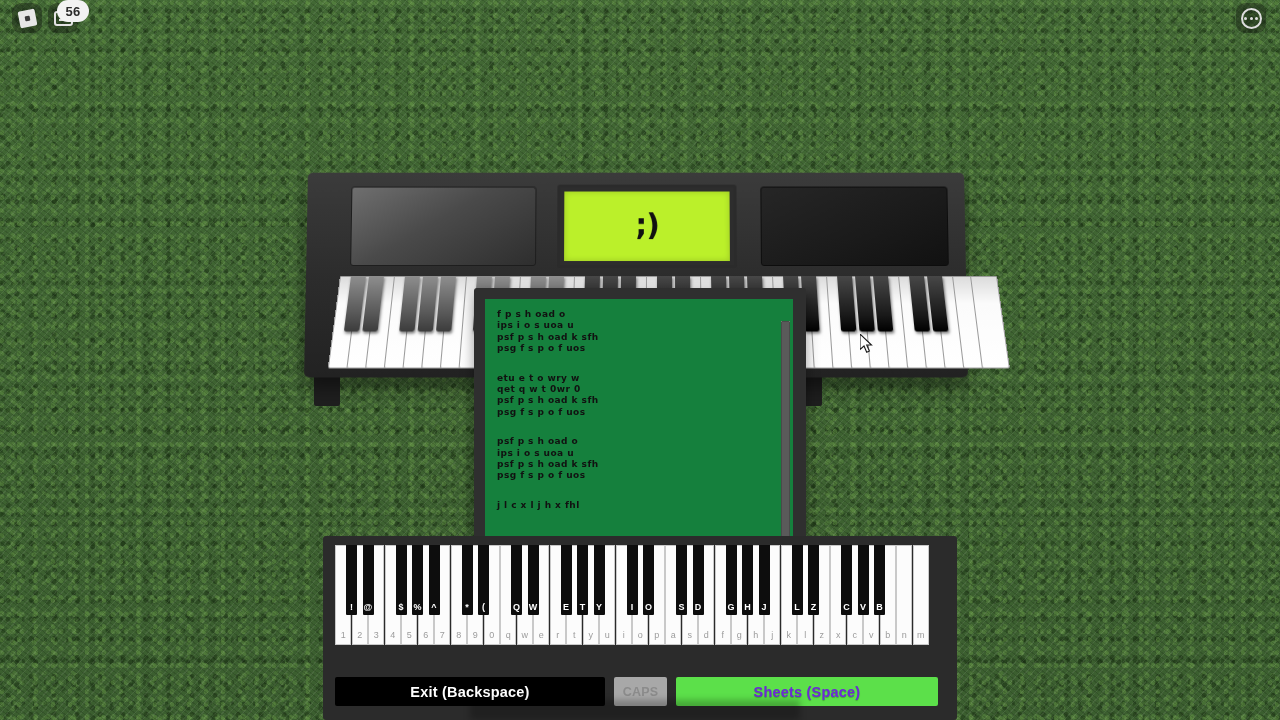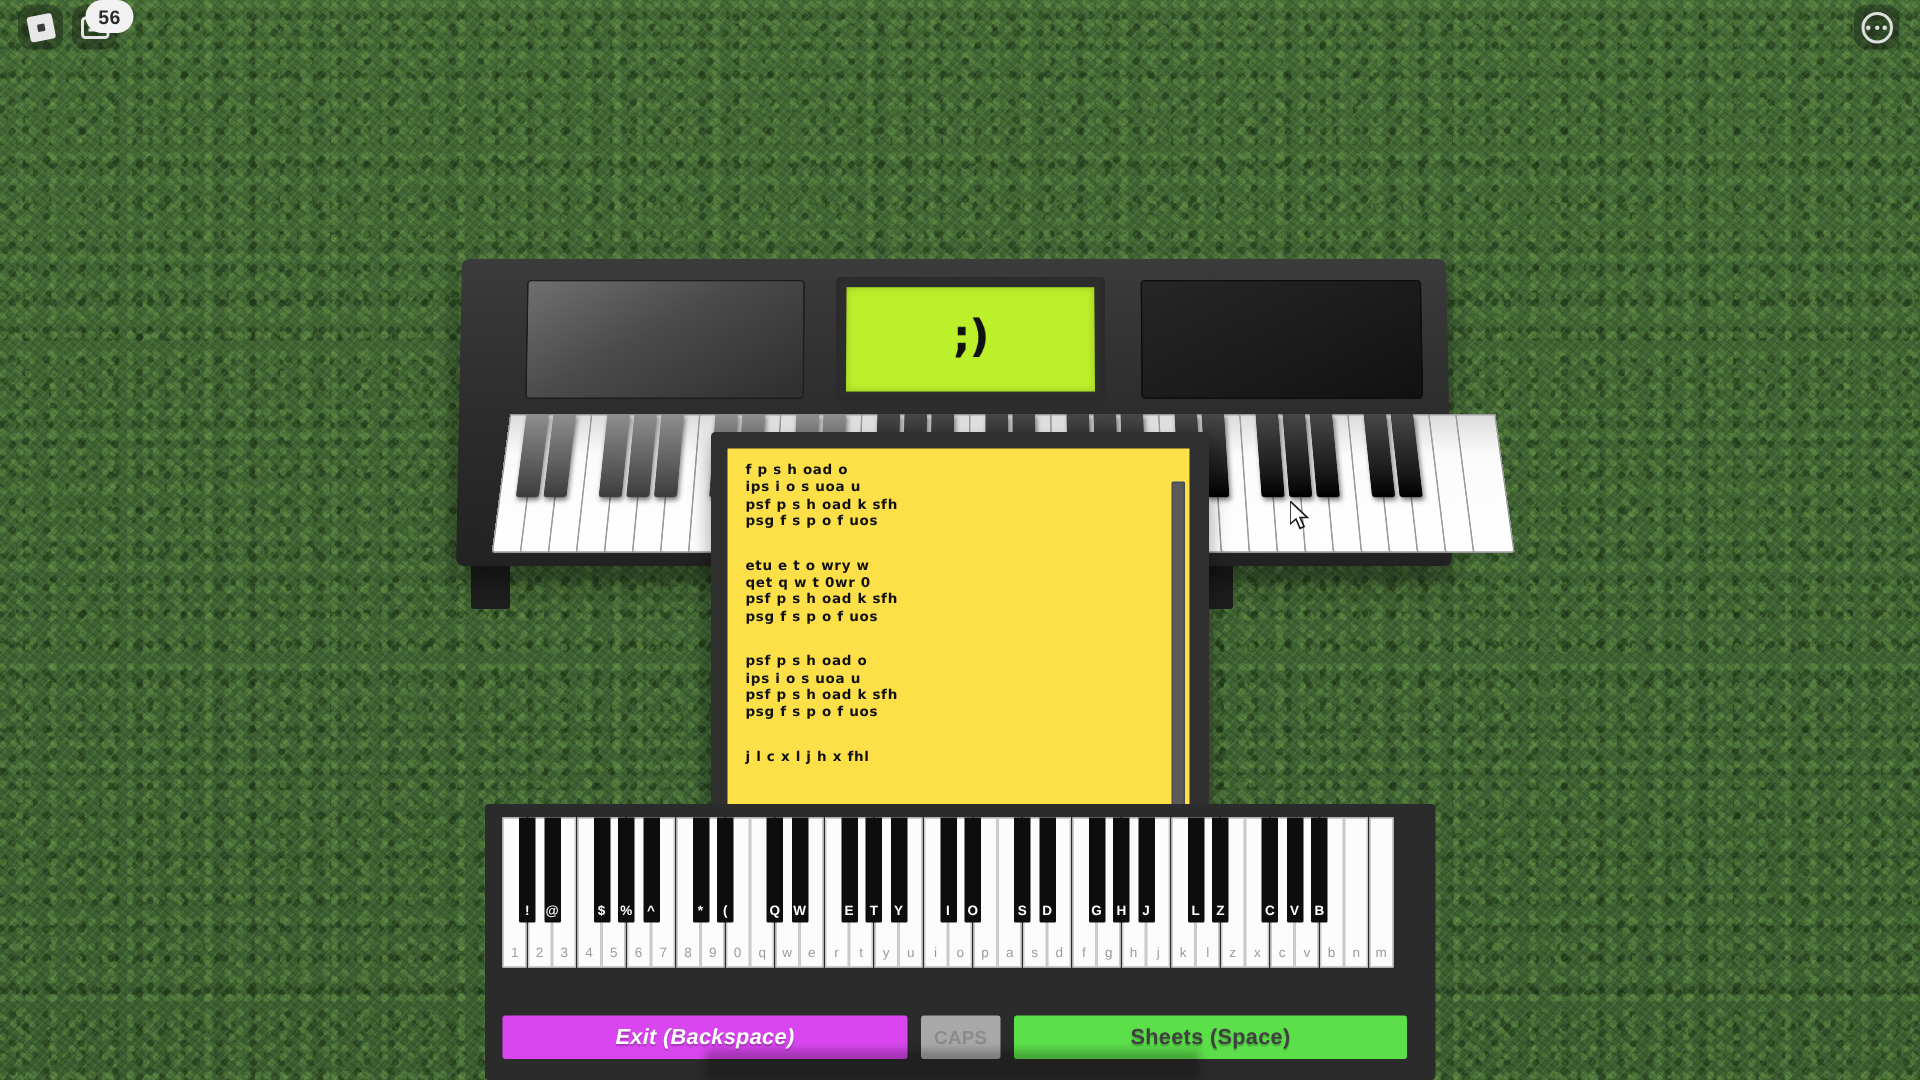--- a/index.html
+++ b/index.html
@@ -133,21 +133,21 @@
   .leg{ position:absolute; width:26px; height:40px; background:#1e1e1e; border-radius:2px; }
 
   
   #sheet-panel{
     position:absolute; left:474px; top:288px; width:332px; height:322px;
     background:#2f2f2f; border-radius:3px; padding:11px 13px 11px 11px;
     box-shadow:0 6px 14px rgba(0,0,0,.4);
   }
   #sheet-paper{
     position:relative; width:100%; height:100%;
-    background:#fde047; overflow:hidden;
+    background:#15803d; overflow:hidden;
     padding:10px 12px 6px 12px;
   }
   #sheet-lines{ font-family:"DejaVu Sans", sans-serif; }
   .sheet-block{ margin-bottom:18px; }
   .sheet-line{
     font-size:9px; font-weight:700; color:#111;
     line-height:11.4px; letter-spacing:.45px; white-space:pre;
   }
   #sheet-scrollbar{
     position:absolute; right:3px; top:22px; width:9px; height:272px;
@@ -192,23 +192,23 @@
     width:610px; height:29px;
     display:flex; align-items:center; gap:9px;
   }
   .gui-btn{
     height:29px; border-radius:2px; border:none;
     display:flex; align-items:center; justify-content:center;
     font-size:14.5px; font-weight:700; letter-spacing:.2px;
     font-family:"Liberation Sans", sans-serif;
     text-shadow:0 1px 1px rgba(0,0,0,.25);
   }
-  #exit-button{ width:270px; background:#d946ef; color:#fff;font-style:italic; }
+  #exit-button{ width:270px; background:#000000; color:#fff; }
   #caps-button{ width:53px; background:#a8a8a8; color:#8b8b8b; font-size:12.5px; text-shadow:none;}
-  #sheets-button{ width:262px; background:#5ce04a; color:#404040; }
+  #sheets-button{ width:262px; background:#5ce04a; color:#6d28d9; }
 
   #stand-shadow{
     position:absolute; left:470px; top:700px; width:330px; height:20px;
     background:rgba(0,0,0,.25); filter:blur(3px);
   }
 </style>
 </head>
 <body>
 
 <div id="grass"></div>

